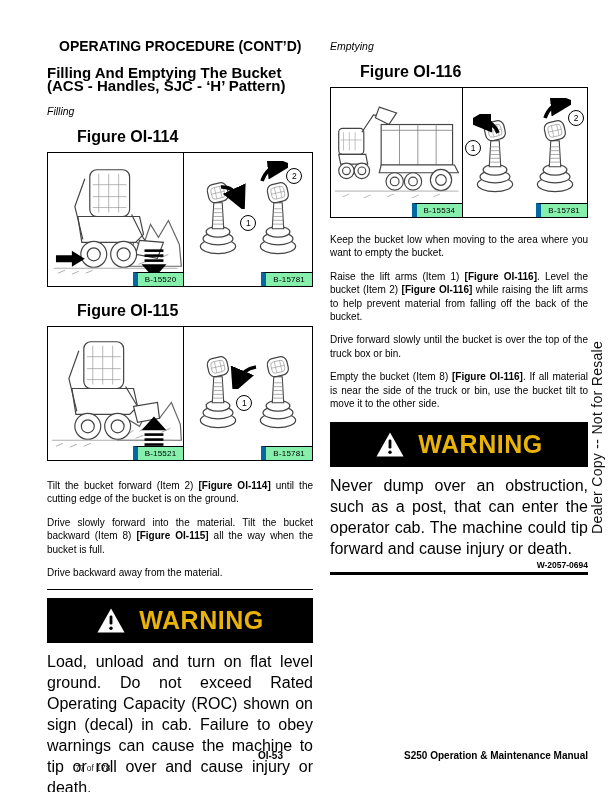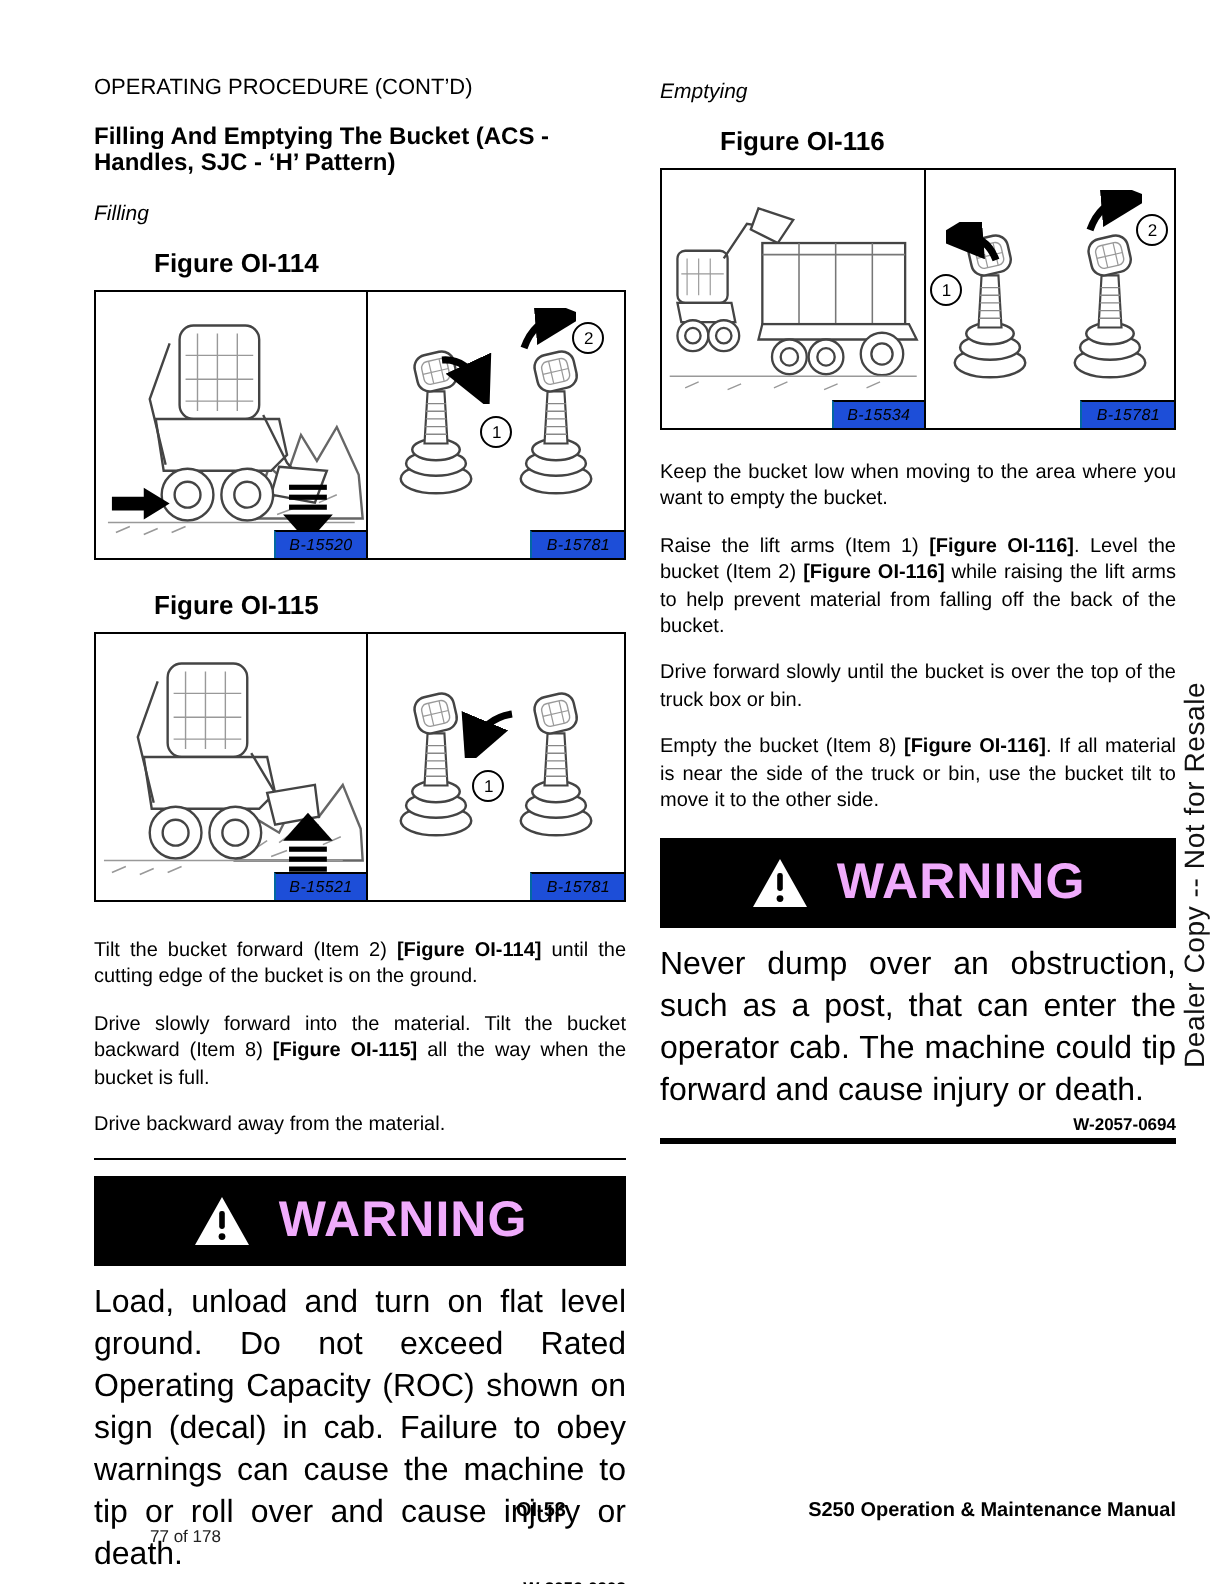--- a/index.html
+++ b/index.html
@@ -2,50 +2,50 @@
 <html><head>
 <meta charset="utf-8">
 <style>
   html,body{margin:0;padding:0;background:#ffffff;}
   .page{position:relative;width:612px;height:792px;background:#fff;overflow:hidden;
         font-family:"Liberation Sans", sans-serif;color:#000;}
   .col{position:absolute;top:38px;}
   .col-left{left:47px;width:266px;}
   .col-right{left:330px;width:258px;}
 
-  .h-proc{font-size:11px;font-weight:normal;margin:0 0 12px 0;}
-  .h-sect{font-size:12px;font-weight:bold;line-height:13px;margin:0 0 13px 0;}
+  .h-proc{font-size:14px;font-weight:bold;margin:0 0 12px 12px;}
+  .h-sect{font-size:15px;font-weight:bold;line-height:13px;margin:0 0 13px 0;}
   .h-ital{font-size:10.5px;font-style:italic;margin:0 0 11px 0;}
-  .fig-title{font-size:13px;font-weight:bold;margin:0 0 6px 0;padding-left:30px;}
+  .fig-title{font-size:16px;font-weight:bold;margin:0 0 6px 0;padding-left:30px;}
 
   .fig-box{border:1.3px solid #000;display:flex;margin:0 0 15px 0;background:#fff;}
   .fig-box.h133{height:133px;}
   .fig-box.h129{height:129px;}
   .panel{position:relative;flex:1;overflow:hidden;}
   .panel + .panel{border-left:1.3px solid #000;}
   .panel-art{flex:1.06;}
   .art{width:100%;height:100%;display:block;}
-  .photo-label{position:absolute;right:0;bottom:0;border-top:1px solid #000;border-left:1px solid #0369a1;
-               background:#1d4ed8;font-size:8px;padding:2.5px 7px 2px 7px;letter-spacing:0.2px;font-style:italic;}
+  .photo-label{position:absolute;right:0;bottom:0;border-top:1px solid #000;border-left:5px solid #0369a1;
+               background:#86efac;font-size:8px;padding:2.5px 7px 2px 7px;letter-spacing:0.2px;}
   .joy-row{display:flex;justify-content:center;gap:14px;padding-top:17px;height:100%;box-sizing:border-box;}
   .joy{width:46px;height:96px;flex:0 0 auto;}
   .badge{position:absolute;width:14px;height:14px;border:1.1px solid #000;border-radius:50%;
          background:#fff;display:flex;align-items:center;justify-content:center;
          font-size:8.5px;line-height:1;}
   .arr{position:absolute;}
 
   .para{font-size:10px;line-height:13.4px;text-align:justify;margin:0 0 10px 0;}
   .para .b{font-weight:bold;}
   .paras{margin-top:18px;}
 
   .rule-thin{border-top:1px solid #000;margin:10px 0 8px 0;height:0;}
   .rule-thick{border-top:3px solid #000;margin:2px 0 0 0;height:0;}
 
   .warn-banner{background:#000;height:45px;display:flex;align-items:center;justify-content:center;gap:13px;}
-  .warn-banner .warn-word{color:#f0abfc;font-size:25px;font-weight:bold;letter-spacing:0.5px;}
+  .warn-banner .warn-word{color:#eab308;font-size:25px;font-weight:bold;letter-spacing:0.5px;}
   .warn-text{font-size:16px;font-weight:normal;line-height:21px;text-align:justify;margin:8px 0 1px 0;}
   .warn-code{font-size:8.5px;font-weight:bold;text-align:right;margin:1px 0 2px 0;}
 
   .dealer{position:absolute;left:589px;top:534px;transform:rotate(-90deg);transform-origin:0 0;
           font-size:14px;letter-spacing:0.3px;white-space:nowrap;color:#111;}
 
   .footer-code{position:absolute;left:0;width:541px;top:750px;text-align:center;
                font-size:10px;font-weight:bold;}
   .footer-manual{position:absolute;right:24px;top:750px;font-size:10px;font-weight:bold;}
   .footer-page{position:absolute;left:75px;top:763px;font-size:8.5px;color:#222;}

